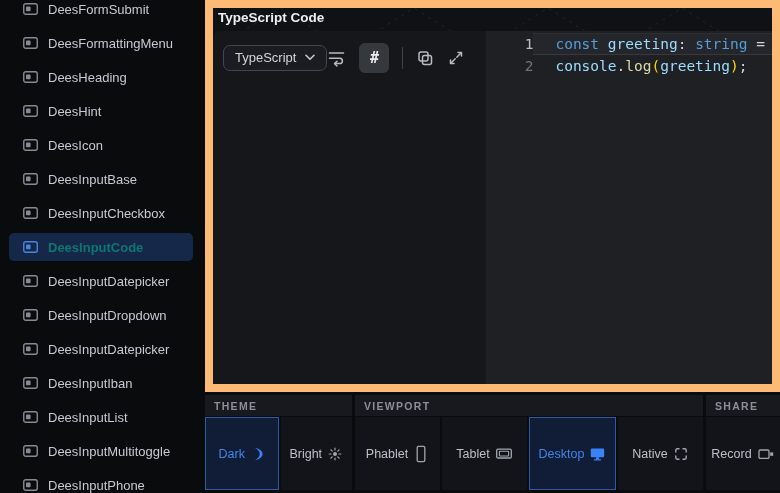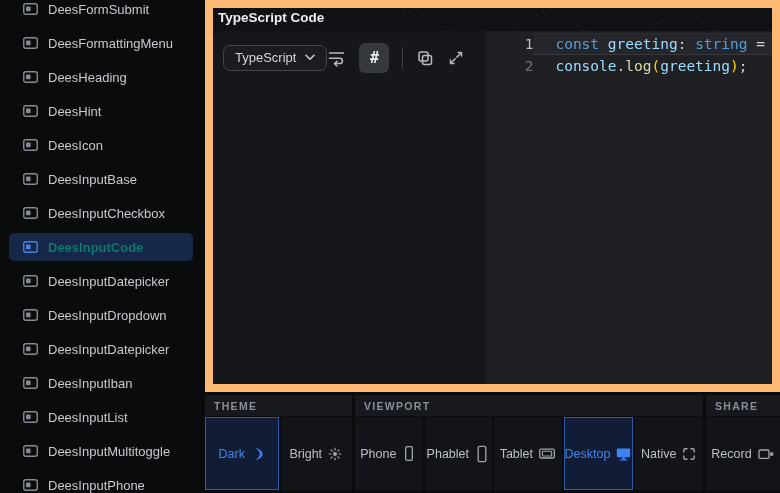--- a/index.html
+++ b/index.html
@@ -329,28 +329,20 @@
             <svg width="16" height="16" viewBox="0 0 16 16" stroke="currentColor" stroke-width="1.2" stroke-linecap="round">
               <circle cx="8" cy="8" r="2" fill="currentColor" stroke="none"></circle>
               <path d="M8 2.2v1.8M8 12v1.8M2.2 8h1.8M12 8h1.8M3.9 3.9l1.3 1.3M10.8 10.8l1.3 1.3M12.1 3.9l-1.3 1.3M5.2 10.8l-1.3 1.3"></path>
             </svg>
           </span>
         </div>
       </div>
     <div class="sec-gap"></div>
     <div class="grp w-view">
         <div class="dk-btn">
-          <span class="lbl">Phone</span>
-          <span class="ic">
-            <svg width="16" height="17" viewBox="0 0 16 17" fill="none">
-              <rect x="4.7" y="1.7" width="6.6" height="13.6" rx="1.4" stroke="currentColor" stroke-width="1.3"></rect>
-            </svg>
-          </span>
-        </div>
-        <div class="dk-btn">
           <span class="lbl">Phablet</span>
           <span class="ic">
             <svg width="16" height="18" viewBox="0 0 16 18" fill="none">
               <rect x="4.2" y="1.4" width="7.6" height="15.2" rx="1.4" stroke="currentColor" stroke-width="1.3"></rect>
             </svg>
           </span>
         </div>
         <div class="dk-btn">
           <span class="lbl">Tablet</span>
           <span class="ic">

